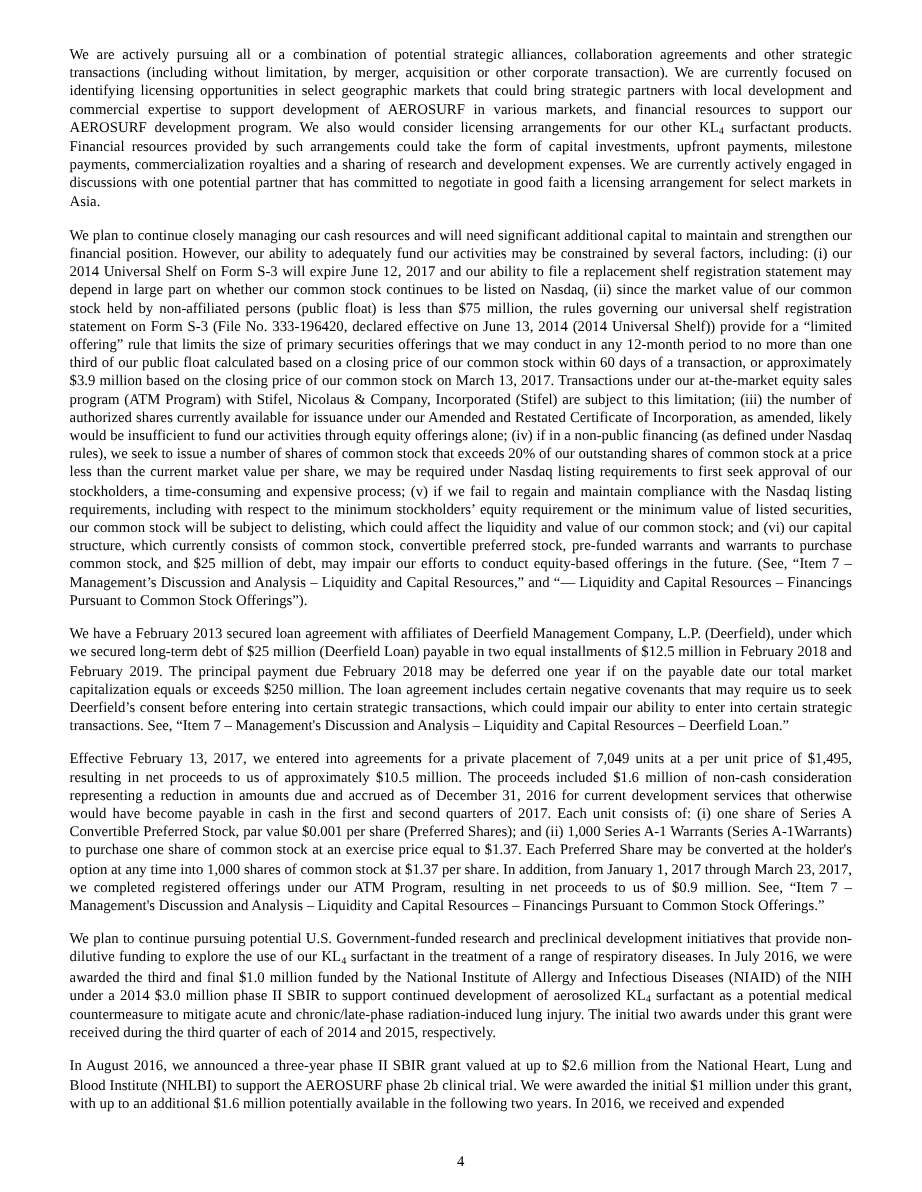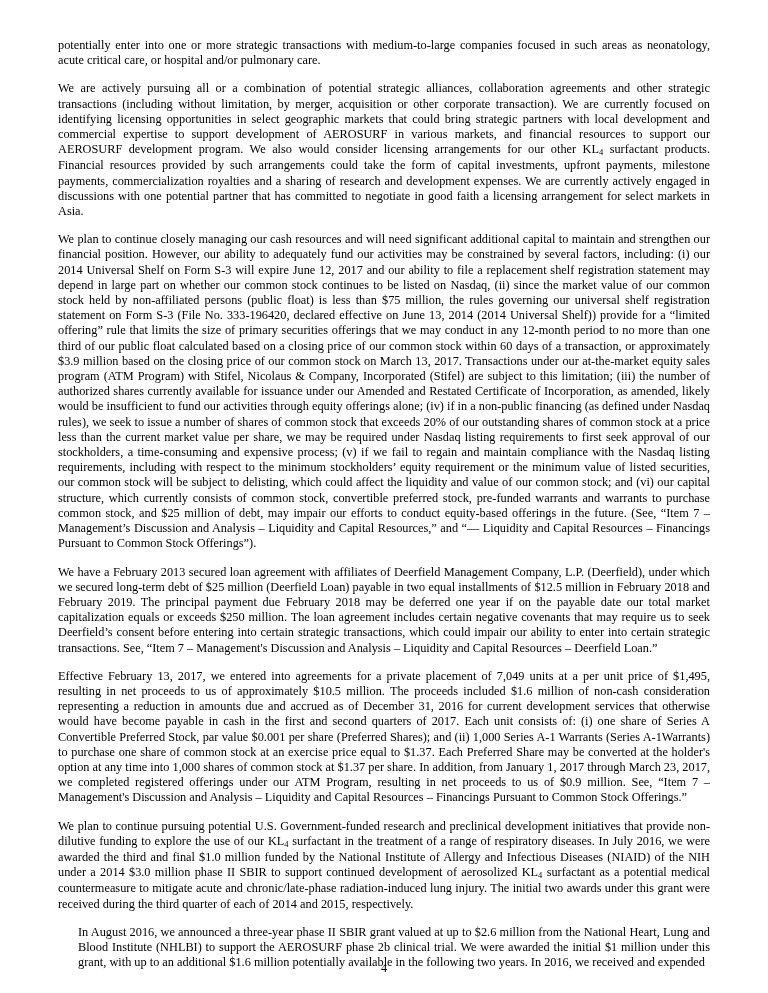--- a/index.html
+++ b/index.html
@@ -23,21 +23,20 @@
   p.para {
     margin: 0 0 13px 0;
     font-size: 12.3px;
     line-height: 15.2px;
     text-align: justify;
     text-justify: inter-word;
     hyphens: none;
   }
   p.para:last-of-type {
     margin-bottom: 0;
-    margin-left: 20px;
   }
   .footer {
     position: absolute;
     left: 0;
     right: 0;
     bottom: 18px;
     text-align: center;
     font-size: 12.3px;
     line-height: 14px;
   }
@@ -46,21 +45,20 @@
     vertical-align: baseline;
     position: relative;
     bottom: -2px;
   }
 </style>
 </head>
 <body>
 
 <div class="page">
 
-  <p class="para">potentially enter into one or more strategic transactions with medium-to-large companies focused in such areas as neonatology, acute critical care, or hospital and/or pulmonary care.</p>
   <p class="para">We are actively pursuing all or a combination of potential strategic alliances, collaboration agreements and other strategic transactions (including without limitation, by merger, acquisition or other corporate transaction).  We are currently focused on identifying licensing opportunities in select geographic markets that could bring strategic partners with local development and commercial expertise to support development of AEROSURF in various markets, and financial resources to support our AEROSURF development program. We also would consider licensing arrangements for our other KL<sub>4</sub> surfactant products. Financial resources provided by such arrangements could take the form of capital investments, upfront payments, milestone payments, commercialization royalties and a sharing of research and development expenses. We are currently actively engaged in discussions with one potential partner that has committed to negotiate in good faith a licensing arrangement for select markets in Asia.</p>
   <p class="para">We plan to continue closely managing our cash resources and will need significant additional capital to maintain and strengthen our financial position. However, our ability to adequately fund our activities may be constrained by several factors, including: (i) our 2014 Universal Shelf on Form S-3 will expire June 12, 2017 and our ability to file a replacement shelf registration statement may depend in large part on whether our common stock continues to be listed on Nasdaq, (ii) since the market value of our common stock held by non-affiliated persons (public float) is less than $75 million, the rules governing our universal shelf registration statement on Form S-3 (File No. 333-196420, declared effective on June 13, 2014 (2014 Universal Shelf)) provide for a “limited offering” rule that limits the size of primary securities offerings that we may conduct in any 12-month period to no more than one third of our public float calculated based on a closing price of our common stock within 60 days of a transaction, or approximately $3.9 million based on the closing price of our common stock on March 13, 2017. Transactions under our at-the-market equity sales program (ATM Program) with Stifel, Nicolaus &amp; Company, Incorporated (Stifel) are subject to this limitation; (iii) the number of authorized shares currently available for issuance under our Amended and Restated Certificate of Incorporation, as amended, likely would be insufficient to fund our activities through equity offerings alone; (iv) if in a non-public financing (as defined under Nasdaq rules), we seek to issue a number of shares of common stock that exceeds 20% of our outstanding shares of common stock at a price less than the current market value per share, we may be required under Nasdaq listing requirements to first seek approval of our stockholders, a time-consuming and expensive process; (v) if we fail to regain and maintain compliance with the Nasdaq listing requirements, including with respect to the minimum stockholders’ equity requirement or the minimum value of listed securities, our common stock will be subject to delisting, which could affect the liquidity and value of our common stock; and (vi) our capital structure, which currently consists of common stock, convertible preferred stock, pre-funded warrants and warrants to purchase common stock, and $25 million of debt, may impair our efforts to conduct equity-based offerings in the future. (See, “Item 7 – Management’s Discussion and Analysis – Liquidity and Capital Resources,” and “— Liquidity and Capital Resources – Financings Pursuant to Common Stock Offerings”).</p>
   <p class="para">We have a February 2013 secured loan agreement with affiliates of Deerfield Management Company, L.P. (Deerfield), under which we secured long-term debt of $25 million (Deerfield Loan) payable in two equal installments of $12.5 million in February 2018 and February 2019.  The principal payment due February 2018 may be deferred one year if on the payable date our total market capitalization equals or exceeds $250 million. The loan agreement includes certain negative covenants that may require us to seek Deerfield’s consent before entering into certain strategic transactions, which could impair our ability to enter into certain strategic transactions. See, “Item 7 – Management's Discussion and Analysis – Liquidity and Capital Resources – Deerfield Loan.”</p>
   <p class="para">Effective February 13, 2017, we entered into agreements for a private placement of 7,049 units at a per unit price of $1,495, resulting in net proceeds to us of approximately $10.5 million.  The proceeds included $1.6 million of non-cash consideration representing a reduction in amounts due and accrued as of December 31, 2016 for current development services that otherwise would have become payable in cash in the first and second quarters of 2017. Each unit consists of: (i) one share of Series A Convertible Preferred Stock, par value $0.001 per share (Preferred Shares); and (ii) 1,000 Series A-1 Warrants (Series A-1Warrants) to purchase one share of common stock at an exercise price equal to $1.37. Each Preferred Share may be converted at the holder's option at any time into 1,000 shares of common stock at $1.37 per share. In addition, from January 1, 2017 through March 23, 2017, we completed registered offerings under our ATM Program, resulting in net proceeds to us of $0.9 million. See, “Item 7 – Management's Discussion and Analysis – Liquidity and Capital Resources – Financings Pursuant to Common Stock Offerings.”</p>
   <p class="para">We plan to continue pursuing potential  U.S. Government-funded research and preclinical development initiatives that provide non-dilutive funding to explore the use of our KL<sub>4</sub> surfactant in the treatment of a range of respiratory diseases. In July 2016, we were awarded the third and final $1.0 million funded by the National Institute of Allergy and Infectious Diseases (NIAID) of the NIH under a 2014 $3.0 million phase II SBIR to support continued development of aerosolized KL<sub>4</sub> surfactant as a potential medical countermeasure to mitigate acute and chronic/late-phase radiation-induced lung injury. The initial two awards under this grant were received during the third quarter of each of 2014 and 2015, respectively.</p>
   <p class="para">In August 2016, we announced a three-year phase II SBIR grant valued at up to $2.6 million from the National Heart, Lung and Blood Institute (NHLBI) to support the AEROSURF phase 2b clinical trial. We were awarded the initial $1 million under this grant, with up to an additional $1.6 million potentially available in the following two years.  In 2016, we received and expended</p>
 
   <div class="footer">4</div>
 </div>
 

